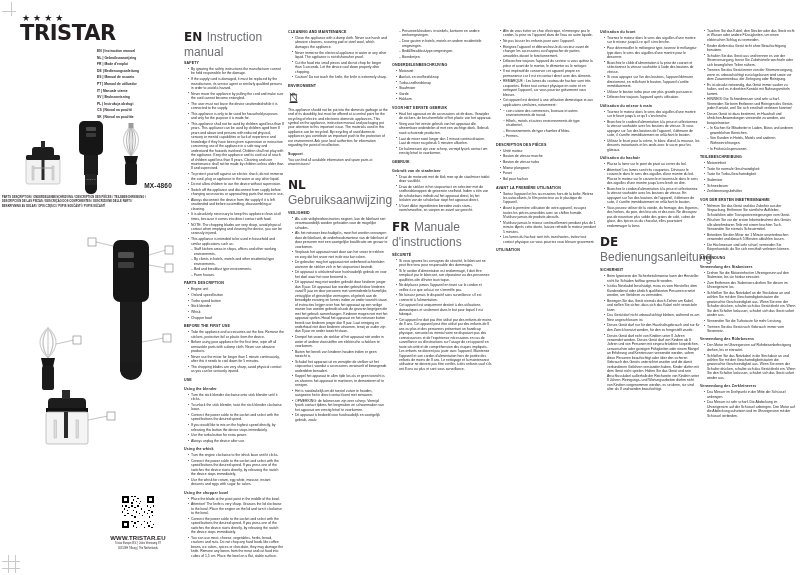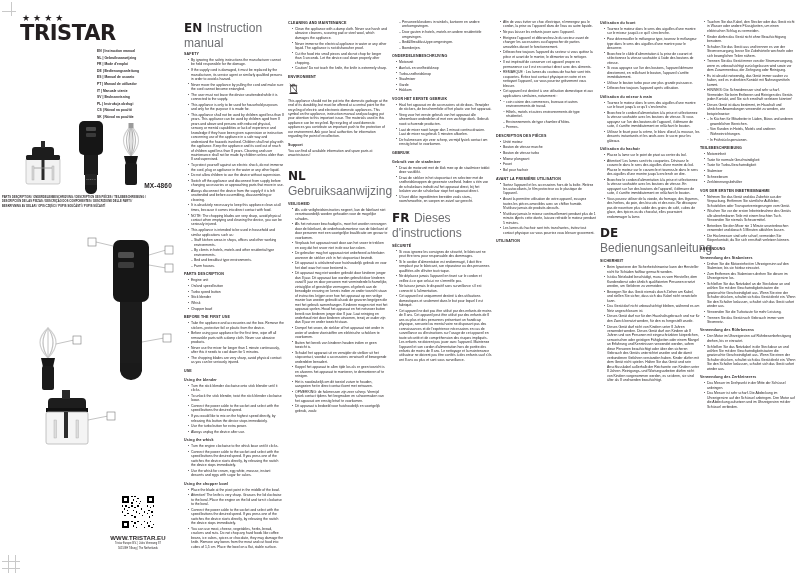--- a/index.html
+++ b/index.html
@@ -53,21 +53,21 @@
                     letter-spacing:0.1px; white-space:nowrap; color:#231f20;}
 
   .art2 { position:absolute; left:8px; top:222px; width:170px; height:250px; }
 
   .qrblock { position:absolute; left:100px; top:495px; width:76px; text-align:center; }
   .qr { width:34px; height:34px; margin:0 auto; }
   .qr-url { font-size:6px; font-weight:bold; letter-spacing:0.1px; margin-top:2px;}
   .qr-addr div { font-size:2.6px; line-height:4px; margin-top:1px; }
 
   
-  .col { position:absolute; top:20px; width:100px; }
+  .col { position:absolute; top:29px; width:100px; }
   .c1 { left:184px; }
   .c2 { left:288px; }
   .c3 { left:392px; }
   .c4 { left:496px; }
   .c5 { left:600px; }
   .c6 { left:700px; width:96px; }
 
   .lang-head { margin:0 0 2px 0; line-height:13px; }
   .lang-head .lc { font-family:"DejaVu Sans", sans-serif; font-weight:bold;
                    font-size:12px; color:#231f20; }
@@ -424,21 +424,21 @@
     <div class="sec">GEBRUIK</div>
     <div class="sec">Gebruik van de staafmixer</div>
     <ul class="bl">
       <li>Draai de motorunit met de klok mee op de staafmixer totdat deze vastklikt.</li>
       <li>Draai de stekker in het stopcontact en selecteer met de snelheidsknoppen de gewenste snelheid. Indien u één van de schakelaars indrukt zal het apparaat direct, bij het loslaten van de schakelaar stopt het apparaat direct.</li>
       <li>U kunt dikke ingrediënten bereiden zoals stam-, room/smoothie, en soepen en zuivel uw gerecht.</li>
     </ul>
 
     <div class="lang-head" style="margin-top:6px">
       <span class="lc">FR</span>
-      <span class="lt">Dieses d'instructions</span>
+      <span class="lt">Manuale d'instructions</span>
     </div>
     <div class="sec">SÉCURITÉ</div>
     <ul class="bl">
       <li>Si vous ignorez les consignes de sécurité, le fabricant ne peut être tenu pour responsable des dommages.</li>
       <li>Si le cordon d'alimentation est endommagé, il doit être remplacé par le fabricant, son réparateur ou des personnes qualifiées afin d'éviter tout risque.</li>
       <li>Ne déplacez jamais l'appareil en tirant sur le cordon et veillez à ce que celui-ci ne s'emmêle pas.</li>
       <li>Ne laissez jamais le dispositif sans surveillance s'il est connecté à l'alimentation.</li>
       <li>Cet appareil est uniquement destiné à des utilisations domestiques et seulement dans le but pour lequel il est fabriqué.</li>
       <li>Cet appareil ne doit pas être utilisé par des enfants de moins de 8 ans. Cet appareil peut être utilisé par des enfants de 8 ans ou plus et des personnes présentant un handicap physique, sensoriel ou mental voire ne disposant pas des connaissances et de l'expérience nécessaires en cas de surveillance ou d'instructions sur l'usage de cet appareil en toute sécurité et de compréhension des risques impliqués. Les enfants ne doivent pas jouer avec l'appareil. Maintenez l'appareil et son cordon d'alimentation hors de portée des enfants de moins de 8 ans. Le nettoyage et la maintenance utilisateur ne doivent pas être confiés à des enfants sauf s'ils ont 8 ans ou plus et sont sous surveillance.</li>
     </ul>

